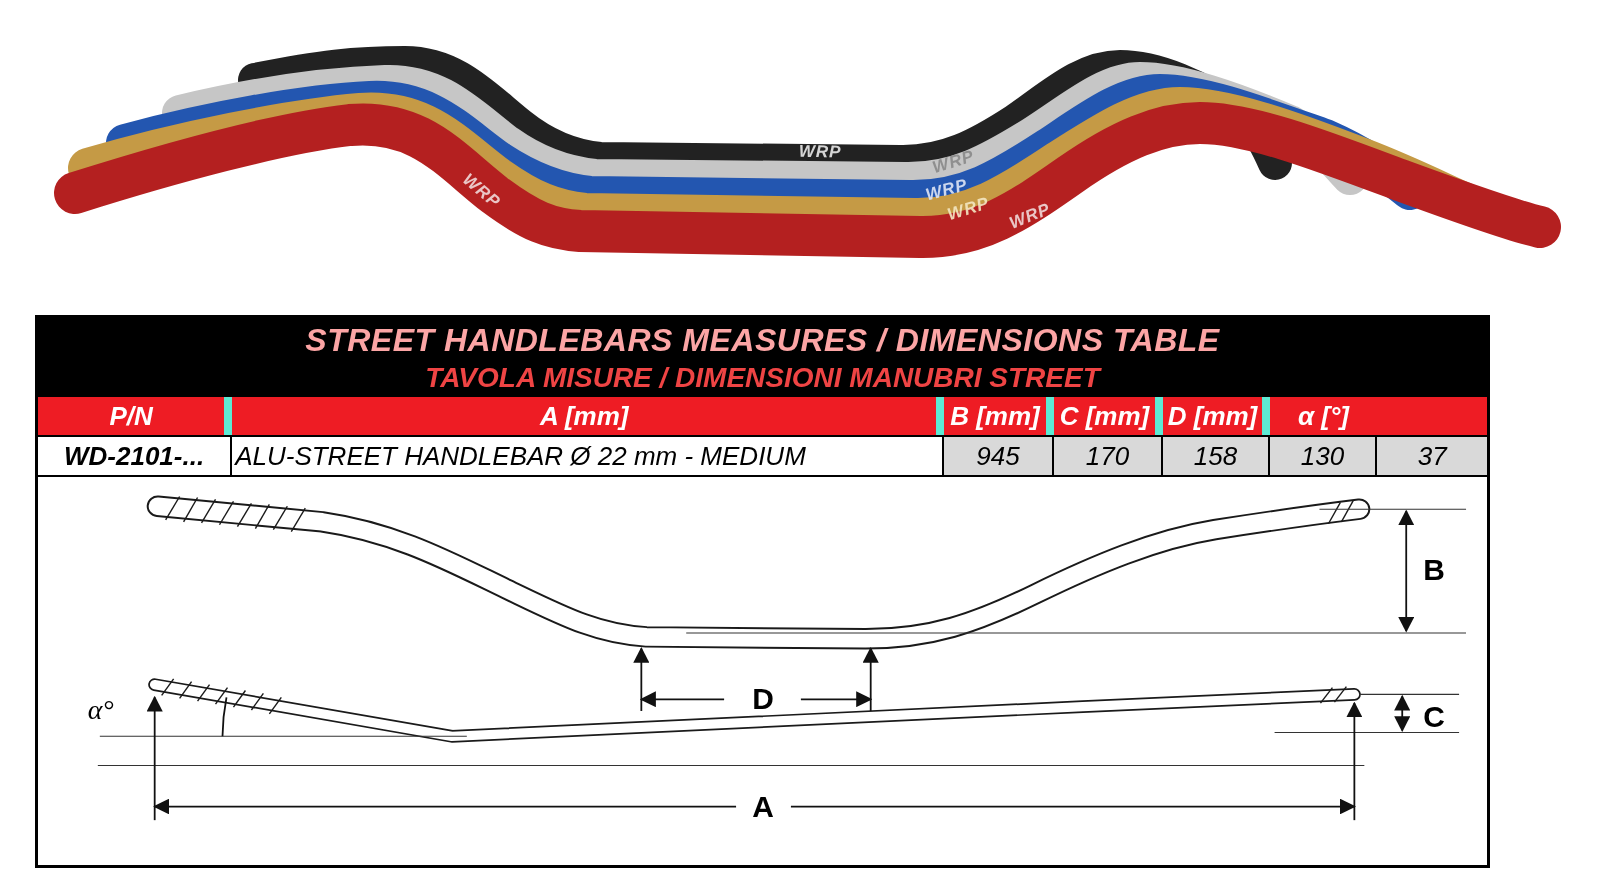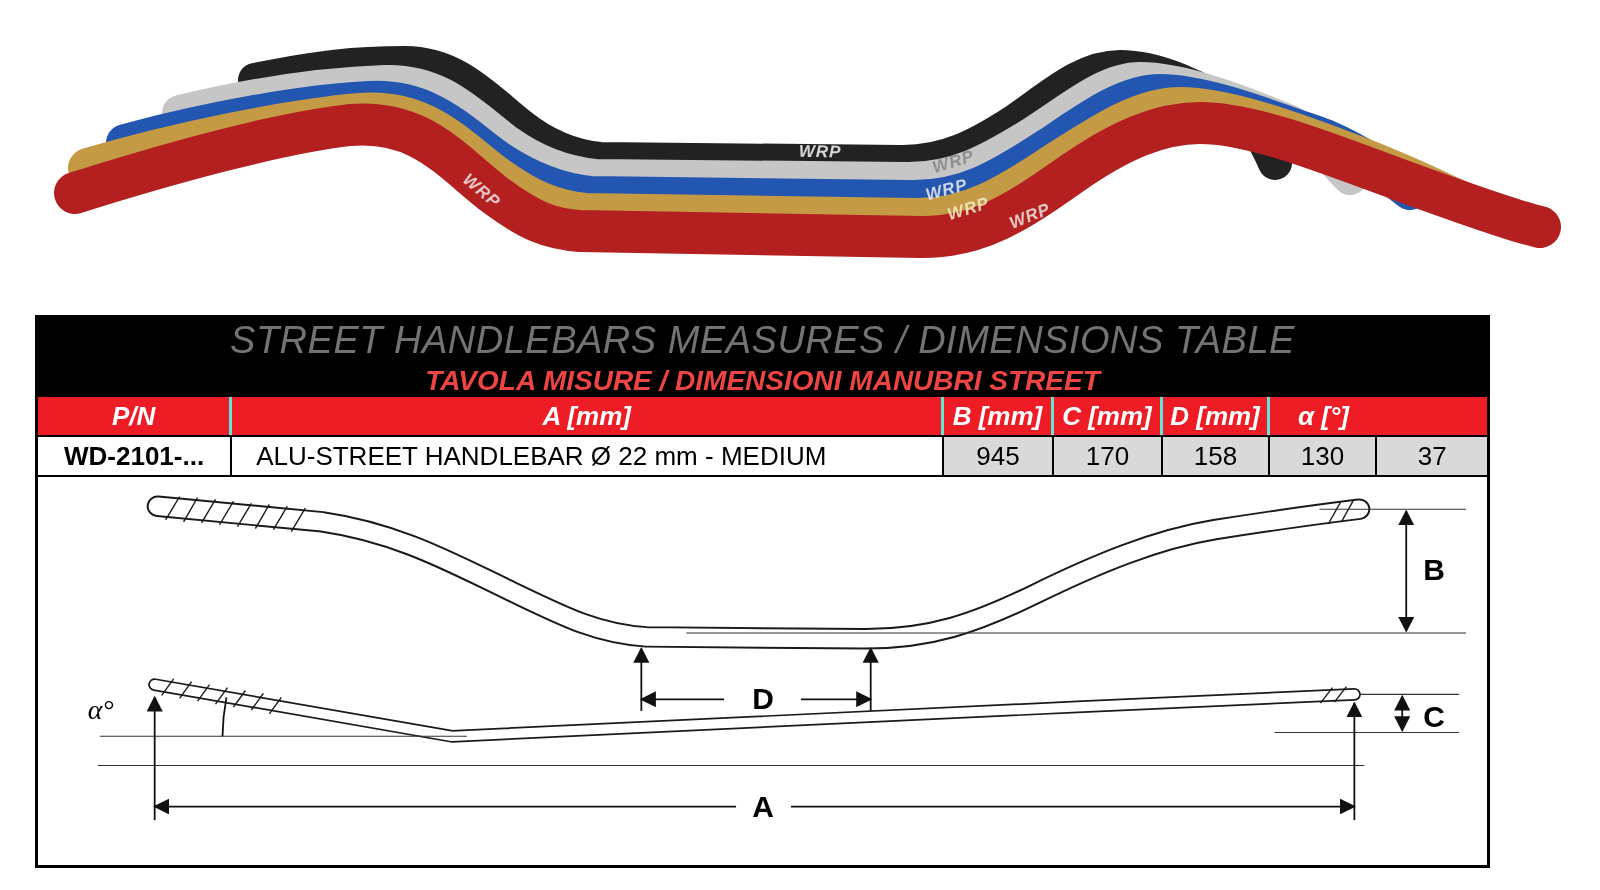--- a/index.html
+++ b/index.html
@@ -9,38 +9,38 @@
   }
   .photo{position:absolute;left:0;top:0;width:1600px;height:312px;}
   .sheet{
     position:absolute;left:35px;top:315px;width:1455px;height:553px;
     border:3px solid #000;box-sizing:border-box;display:flex;flex-direction:column;background:#fff;
   }
   .title-band{
     background:#000;height:79px;flex:0 0 auto;display:flex;flex-direction:column;
     align-items:center;justify-content:center;gap:3px;
   }
-  .title-en{color:#737373;font-size:38px;font-weight:normal;font-style:italic;letter-spacing:.5px;white-space:nowrap;}
+  .title-en{color:#fca5a5;font-size:32px;font-weight:bold;font-style:italic;letter-spacing:.5px;white-space:nowrap;}
   .title-it{color:#ef4444;font-size:28px;font-weight:bold;font-style:italic;white-space:nowrap;}
   .grid-row{display:grid;grid-template-columns:13.4% 49.14% 7.56% 7.56% 7.35% 7.42% auto;}
   .head-row{background:#ee1c24;height:38px;flex:0 0 auto;}
   .head-cell{
     color:#fff;font-weight:bold;font-style:italic;font-size:26px;
-    display:flex;align-items:center;justify-content:center;border-right:3px solid #5eead4;
+    display:flex;align-items:center;justify-content:center;border-right:8px solid #5eead4;
     white-space:nowrap;overflow:hidden;
   }
   .head-cell:last-child{border-right:none;}
   .data-row{height:38px;flex:0 0 auto;background:#fff;border-top:2px solid #000;border-bottom:2px solid #000;}
   .data-cell{
-    font-size:26px;color:#000;display:flex;align-items:center;
+    font-style:italic;font-size:26px;color:#000;display:flex;align-items:center;
     border-right:2px solid #000;box-sizing:border-box;white-space:nowrap;overflow:hidden;
   }
   .data-cell:last-child{border-right:none;}
   .cell-pn{font-weight:bold;justify-content:center;}
-  .cell-app{padding-left:24px;}
+  .cell-app{padding-left:3px;}
   .cell-num{background:#d9d9d9;justify-content:center;}
   .drawing{flex:1 1 auto;width:100%;}
   
   .t-out{stroke:#1a1a1a;stroke-width:22;fill:none;stroke-linecap:round;stroke-linejoin:round;}
   .t-in {stroke:#ffffff;stroke-width:18;fill:none;stroke-linecap:round;stroke-linejoin:round;}
   .t2-out{stroke:#1a1a1a;stroke-width:13;fill:none;stroke-linecap:round;stroke-linejoin:round;}
   .t2-in {stroke:#ffffff;stroke-width:9.5;fill:none;stroke-linecap:round;stroke-linejoin:round;}
   .dim{stroke:#111;stroke-width:1.8;fill:none;}
   .ref{stroke:#333;stroke-width:1.1;fill:none;}
   .hatch{stroke:#1a1a1a;stroke-width:1.4;}

